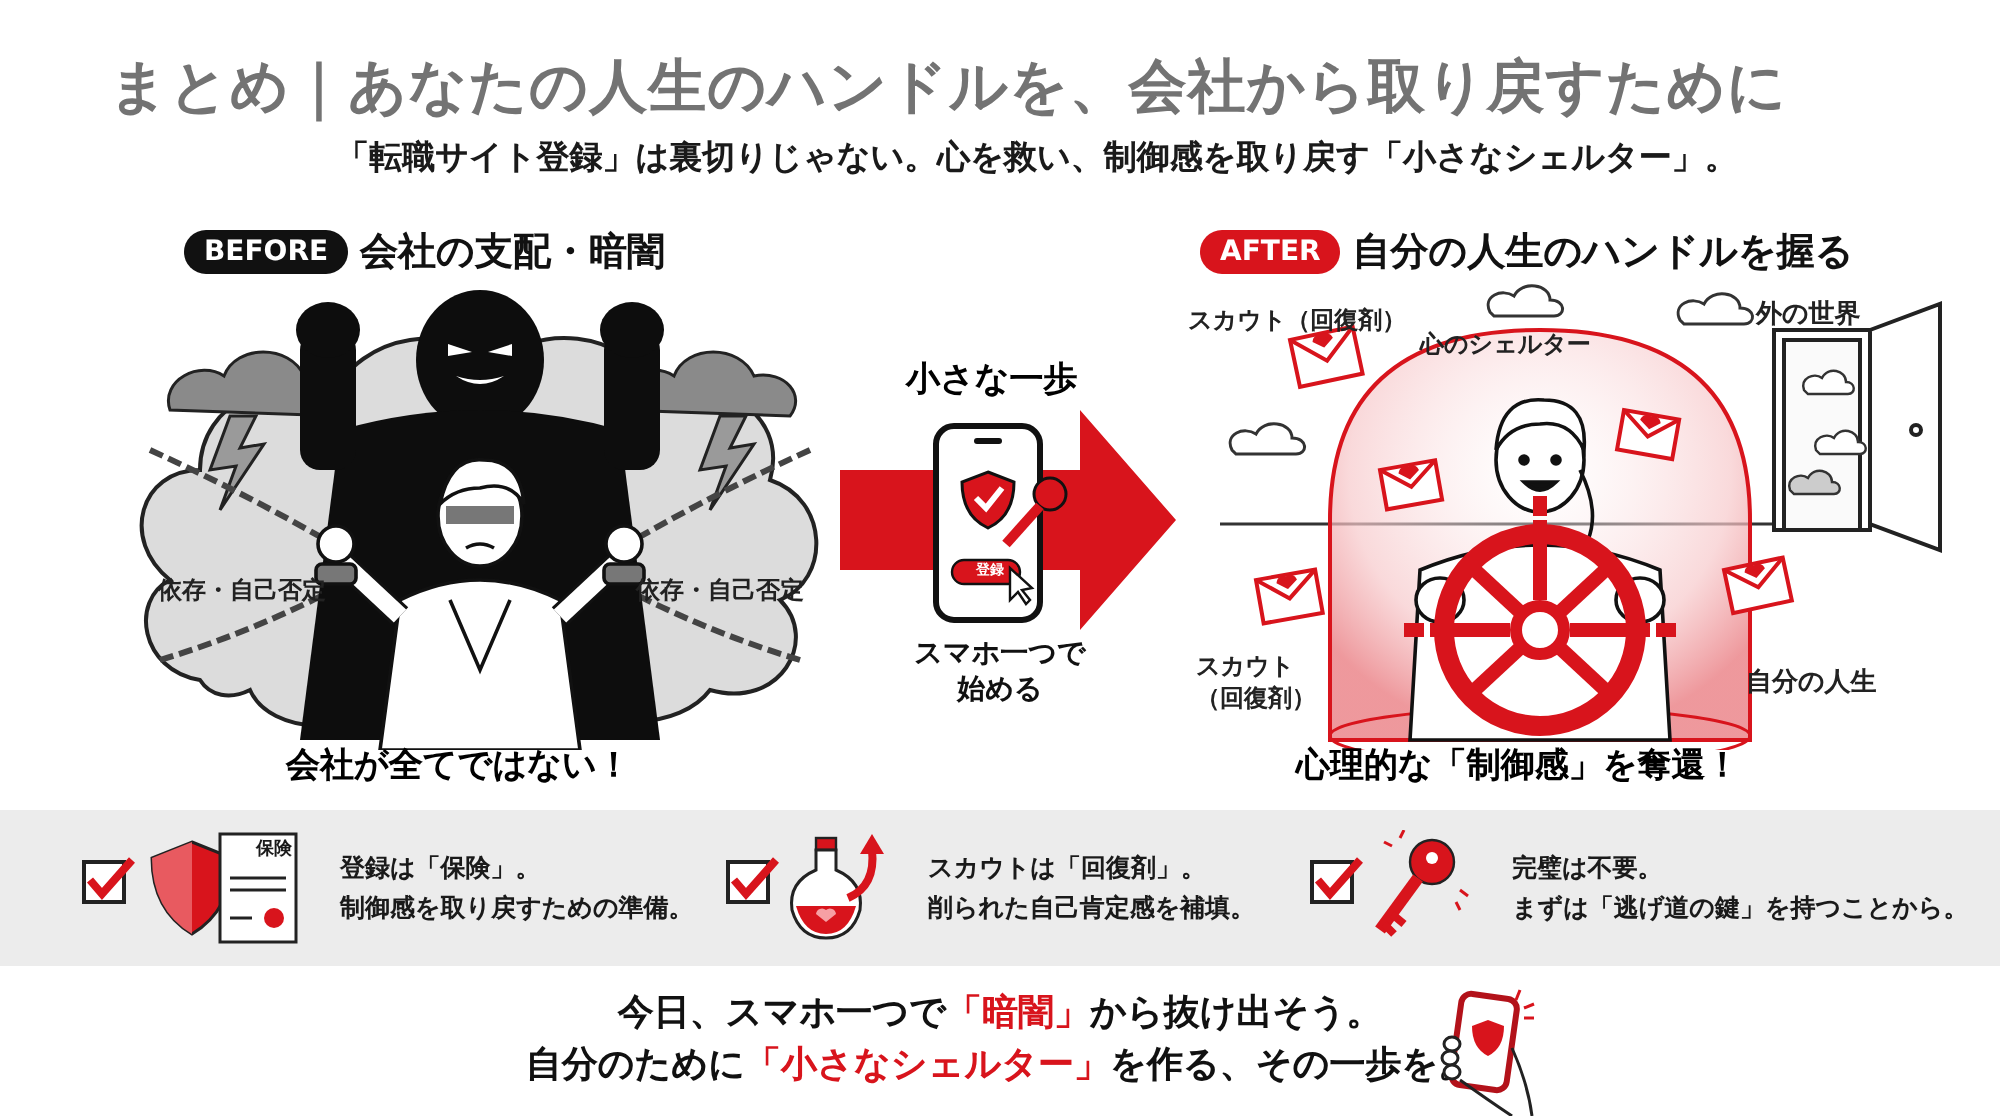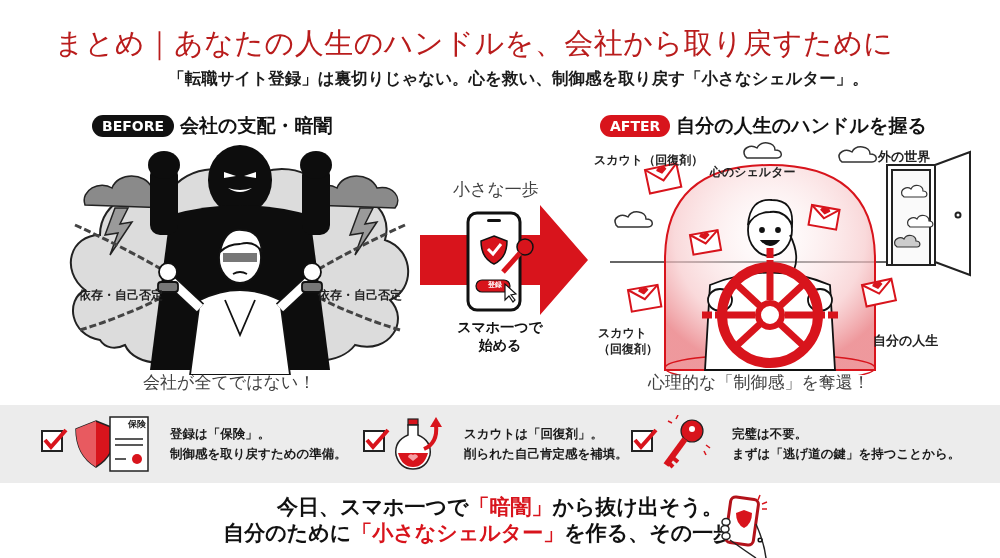--- a/index.html
+++ b/index.html
@@ -1,36 +1,36 @@
 <!DOCTYPE html>
 <html><head>
 <meta charset="utf-8">
 <style>
   * { box-sizing: border-box; margin: 0; padding: 0; }
   html, body { width: 1000px; height: 558px; background: #ffffff; overflow: hidden; }
   body { position: relative; font-family: "DejaVu Sans", "Liberation Sans", sans-serif; color: #1a1a1a; }
   .abs { position: absolute; }
 
-  .title { left: 0; top: 24px; width: 948px; text-align: center; font-size: 29px; font-weight: normal; letter-spacing: 0.5px; color: #b91c1c; }
+  .title { left: 0; top: 24px; width: 948px; text-align: center; font-size: 29px; font-weight: bold; letter-spacing: 0.5px; color: #737373; }
   .subtitle { left: 0; top: 68px; width: 1000px; text-align: center; font-size: 16.5px; font-weight: bold; color: #1a1a1a; padding-left: 37px; }
 
   .pill { display: inline-block; border-radius: 12px; color: #fff; font-weight: bold; font-size: 14px; padding: 3px 10px; line-height: 16px; vertical-align: middle; }
   .pill-before { background: #111; }
   .pill-after { background: #d8141c; }
   .section-head { font-size: 19px; font-weight: bold; color: #111; white-space: nowrap; }
   .section-head .txt { vertical-align: middle; margin-left: 6px; }
 
   .label { font-size: 12px; font-weight: bold; color: #222; white-space: nowrap; }
-  .red-caption { font-size: 17px; font-weight: normal; color: #404040; white-space: nowrap; }
+  .red-caption { font-size: 17px; font-weight: bold; color: #000000; white-space: nowrap; }
 
   .band { left: 0; top: 405px; width: 1000px; height: 78px; background: #ececec; }
   .point { top: 415px; height: 58px; display: flex; align-items: center; }
   .point .text { font-size: 12.5px; font-weight: bold; line-height: 20px; color: #1a1a1a; white-space: nowrap; margin-left: 20px; }
 
-  .footer { left: 0; top: 494px; width: 1000px; text-align: center; font-size: 21px; font-weight: bold; line-height: 26px; color: #111; }
+  .footer { left: 0; top: 494px; width: 1000px; text-align: center; font-size: 18px; font-weight: bold; line-height: 26px; color: #111; }
   .footer .hl { color: #d8141c; }
 </style>
 </head>
 <body>
 
 <div class="abs title">まとめ｜あなたの人生のハンドルを、会社から取り戻すために</div>
 <div class="abs subtitle">「転職サイト登録」は裏切りじゃない。心を救い、制御感を取り戻す「小さなシェルター」。</div>
 
 <div class="abs section-head" style="left:92px; top:113px;">
   <span class="pill pill-before">BEFORE</span><span class="txt">会社の支配・暗闇</span>
@@ -255,21 +255,21 @@
     </g>
     <path d="M62,34 Q76,28 74,10" stroke="#d8141c" stroke-width="4" fill="none"></path>
     <polygon points="68,12 74,2 80,12" fill="#d8141c"></polygon>
   </svg>
   <div class="text">
     <div>スカウトは「回復剤」。</div>
     <div>削られた自己肯定感を補填。</div>
   </div>
 </div>
 
-<div class="abs point" style="left:630px;">
+<div class="abs point" style="left:654px;">
   <svg width="82" height="58" viewBox="0 0 82 58">
     <g>
         <rect x="2" y="16" width="20" height="20" fill="#fff" stroke="#222" stroke-width="2"></rect>
         <path d="M5,25 L11,32 L26,15" stroke="#d8141c" stroke-width="4" fill="none"></path>
       </g>
     <g>
       <circle cx="62" cy="16" r="11" fill="#d8141c" stroke="#222" stroke-width="1.2"></circle>
       <circle cx="62" cy="14" r="3" fill="#fff"></circle>
       <line x1="55" y1="24" x2="36" y2="50" stroke="#d8141c" stroke-width="6"></line>
       <line x1="42" y1="42" x2="48" y2="47" stroke="#d8141c" stroke-width="4"></line>

